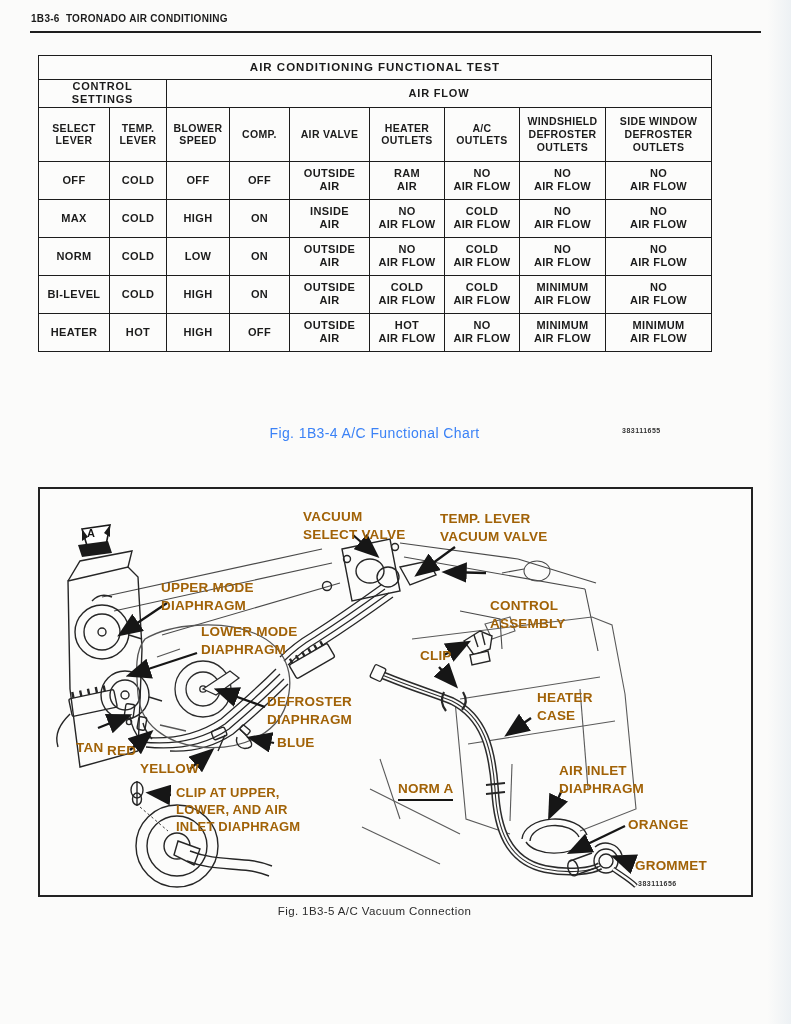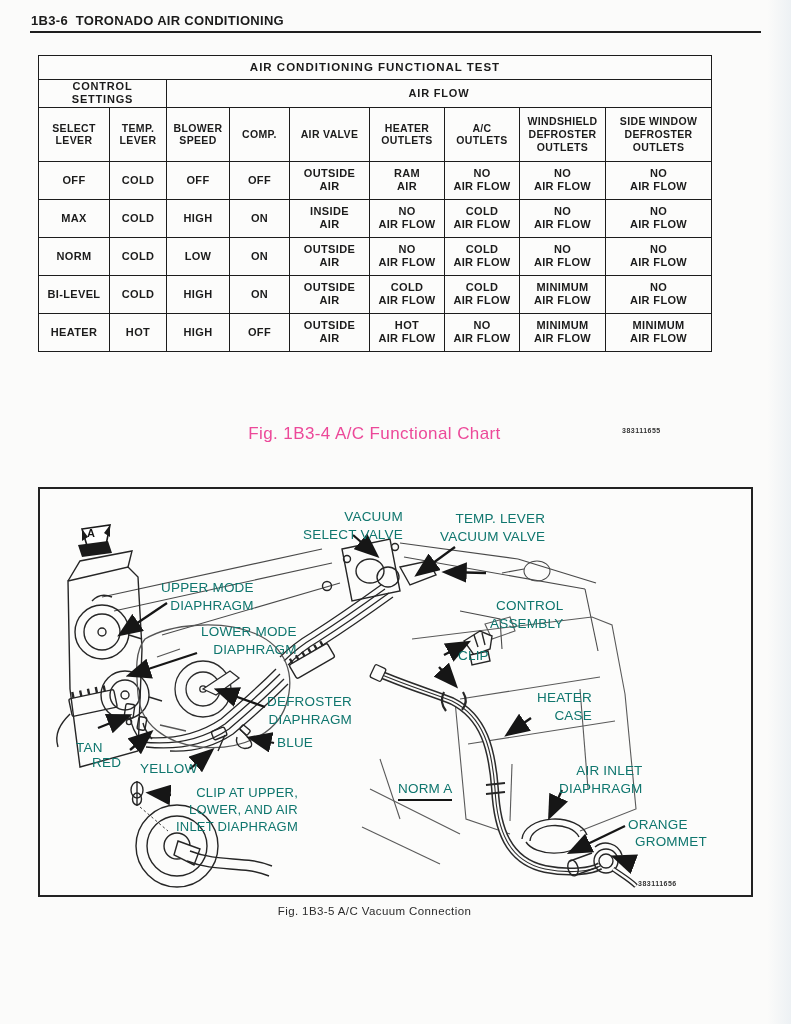--- a/index.html
+++ b/index.html
@@ -8,21 +8,21 @@
     background:linear-gradient(90deg,#fbfbfa 0 97%,#edf1f4 100%);
     font-family:"Liberation Sans",sans-serif;
     color:#1b1b1b;
     -webkit-font-smoothing:antialiased;
   }
   .page{position:relative;width:791px;height:1024px;overflow:hidden;}
 
   
   .page-header{
     position:absolute;left:31px;top:13px;
-    font-size:13px;font-weight:700;letter-spacing:.3px;white-space:pre;
+    font-size:10px;font-weight:700;letter-spacing:.3px;white-space:pre;
   }
   .header-rule{
     position:absolute;left:30px;top:31px;width:731px;height:0;
     border-top:2.5px solid #1e1e1e;
   }
 
   
   .ac-table{
     position:absolute;left:38px;top:55px;
     border-collapse:collapse;table-layout:fixed;width:673px;
@@ -34,35 +34,35 @@
     text-align:center;vertical-align:middle;
     font-size:11px;font-weight:700;letter-spacing:.35px;
     line-height:1.22;white-space:pre-line;padding:0 1px;
   }
   .ac-table td.title-cell{height:23px;font-size:11.5px;letter-spacing:1px;}
   .ac-table td.group-cell{height:25px;letter-spacing:.8px;}
   .ac-table td.col-cell{height:53px;font-size:10.5px;}
   .ac-table td.data-cell{height:37px;}
 
   .table-caption-row{position:absolute;left:38px;top:424px;width:673px;text-align:center;}
-  .fig-caption{font-size:17px;letter-spacing:.4px;color:#ec4899;}
+  .fig-caption{font-size:14px;letter-spacing:.4px;color:#3b82f6;}
   .part-number{
     position:absolute;font-size:7px;font-weight:700;letter-spacing:.5px;color:#333;
   }
   .pn-table{left:622px;top:427px;}
 
   
   .diagram-box{
     position:absolute;left:38px;top:487px;width:715px;height:410px;
     border:2px solid #222;background:#fcfcfb;box-sizing:border-box;
   }
   .diagram-box svg{position:absolute;left:0;top:0;}
   .dg-label{
-    position:absolute;font-size:13.5px;font-weight:400;letter-spacing:.2px;
-    line-height:1.32;white-space:pre-line;color:#0f766e;text-align:right;
+    position:absolute;font-size:13.5px;font-weight:700;letter-spacing:.2px;
+    line-height:1.32;white-space:pre-line;color:#a16207;
   }
   .dg-label.small{font-size:13px;}
   .view-a{border-bottom:2.2px solid #141414;padding-bottom:1px;}
   .marker-letter{
     position:absolute;left:47px;top:38px;font-size:11px;font-weight:700;color:#141414;
   }
   .pn-diagram{left:598px;top:391px;position:absolute;}
   .diagram-caption-row{position:absolute;left:38px;top:901px;width:673px;text-align:center;}
   .diagram-caption-row .fig-caption{font-size:11.5px;color:#2b2b2b;}
 </style>
@@ -385,34 +385,34 @@
 VACUUM VALVE</div>
     <div class="dg-label" style="left:450px;top:68px;margin-top:40px;">CONTROL
 ASSEMBLY</div>
     <div class="dg-label" style="left:121px;top:90px;">UPPER MODE
 DIAPHRAGM</div>
     <div class="dg-label" style="left:161px;top:134px;">LOWER MODE
 DIAPHRAGM</div>
     <div class="dg-label" style="left:227px;top:204px;">DEFROSTER
 DIAPHRAGM</div>
     <div class="dg-label" style="left:36px;top:228px;margin-top:22px;">TAN</div>
-    <div class="dg-label" style="left:52px;top:253px;margin-top:12px;">RED</div>
+    <div class="dg-label" style="left:67px;top:253px;">RED</div>
     <div class="dg-label" style="left:100px;top:271px;">YELLOW</div>
     <div class="dg-label" style="left:237px;top:245px;">BLUE</div>
     <div class="dg-label small" style="left:136px;top:295px;">CLIP AT UPPER,
 LOWER,  AND AIR
 INLET DIAPHRAGM</div>
-    <div class="dg-label" style="left:380px;top:158px;margin-left:38px;">CLIP</div>
+    <div class="dg-label" style="left:380px;top:158px;">CLIP</div>
     <div class="dg-label" style="left:497px;top:200px;">HEATER
 CASE</div>
     <div class="dg-label view-a" style="left:358px;top:291px;">NORM A</div>
     <div class="dg-label" style="left:519px;top:273px;">AIR INLET
 DIAPHRAGM</div>
     <div class="dg-label" style="left:588px;top:327px;">ORANGE</div>
-    <div class="dg-label" style="left:595px;top:344px;">GROMMET</div>
+    <div class="dg-label" style="left:595px;top:368px;">GROMMET</div>
     <span class="part-number pn-diagram">383111656</span>
   </div>
 
   <div class="diagram-caption-row">
     <span class="fig-caption">Fig. 1B3-5 A/C Vacuum Connection</span>
   </div>
 
 </div>
 
 </body></html>

